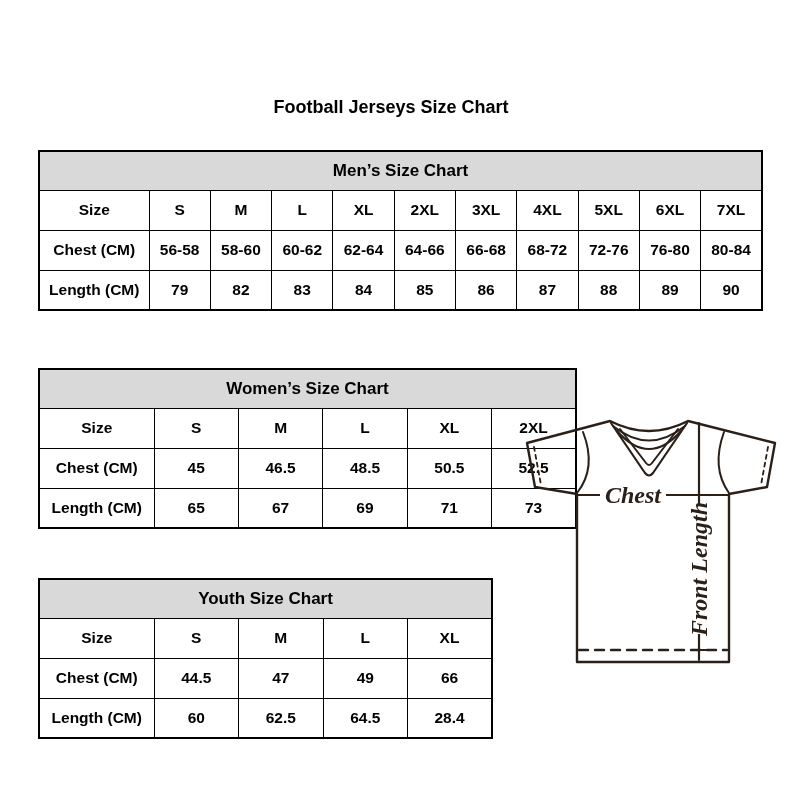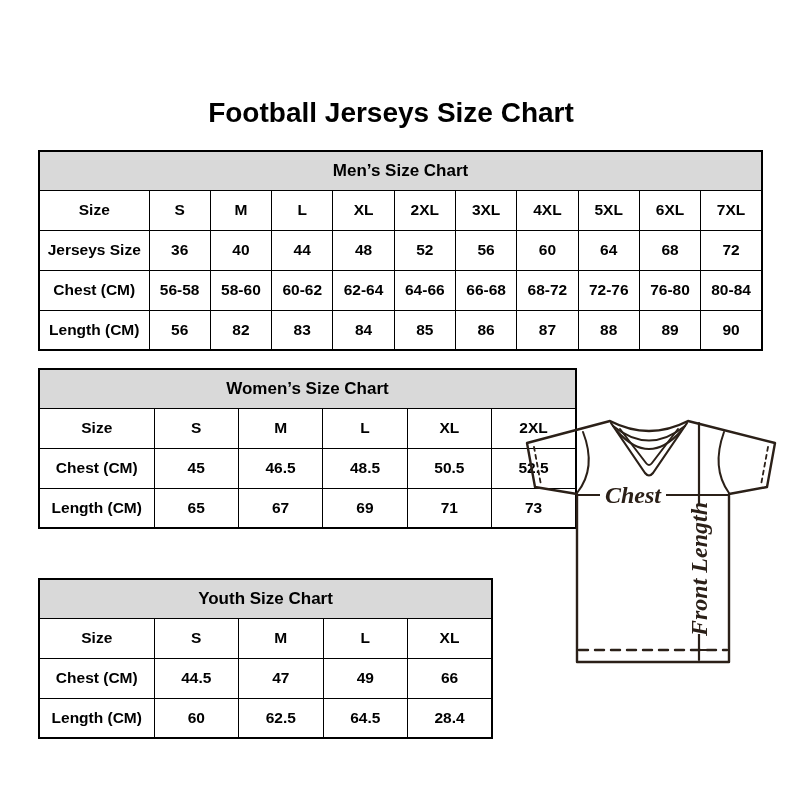--- a/index.html
+++ b/index.html
@@ -2,21 +2,21 @@
 <html><head>
 <meta charset="utf-8">
 <style>
   html,body{margin:0;padding:0;}
   body{
     width:800px;height:800px;background:#ffffff;position:relative;
     font-family:"Liberation Sans",sans-serif;color:#000;overflow:hidden;
   }
   .page-title{
     position:absolute;top:97px;left:0;width:782px;text-align:center;
-    font-size:28px;font-weight:bold;letter-spacing:0px;
+    font-size:18px;font-weight:bold;letter-spacing:0px;
   }
   table.size-table{
     position:absolute;border-collapse:collapse;table-layout:fixed;
     background:#fff;border:2px solid #000;padding-left:28px;
   }
   table.size-table th,table.size-table td{
     border:1.5px solid #000;text-align:center;vertical-align:middle;
     font-weight:bold;font-size:15.5px;padding:0;color:#000;
   }
   table.size-table tr{height:40px;}
@@ -63,48 +63,35 @@
         <td>L</td>
         <td>XL</td>
         <td>2XL</td>
         <td>3XL</td>
         <td>4XL</td>
         <td>5XL</td>
         <td>6XL</td>
         <td>7XL</td>
       </tr>
       <tr>
-        <th>Jerseys Size</th>
-        <td>36</td>
-        <td>40</td>
-        <td>44</td>
-        <td>48</td>
-        <td>52</td>
-        <td>56</td>
-        <td>60</td>
-        <td>64</td>
-        <td>68</td>
-        <td>72</td>
-      </tr>
-      <tr>
         <th>Chest (CM)</th>
         <td>56-58</td>
         <td>58-60</td>
         <td>60-62</td>
         <td>62-64</td>
         <td>64-66</td>
         <td>66-68</td>
         <td>68-72</td>
         <td>72-76</td>
         <td>76-80</td>
         <td>80-84</td>
       </tr>
       <tr>
         <th>Length (CM)</th>
-        <td>56</td>
+        <td>79</td>
         <td>82</td>
         <td>83</td>
         <td>84</td>
         <td>85</td>
         <td>86</td>
         <td>87</td>
         <td>88</td>
         <td>89</td>
         <td>90</td>
       </tr>

